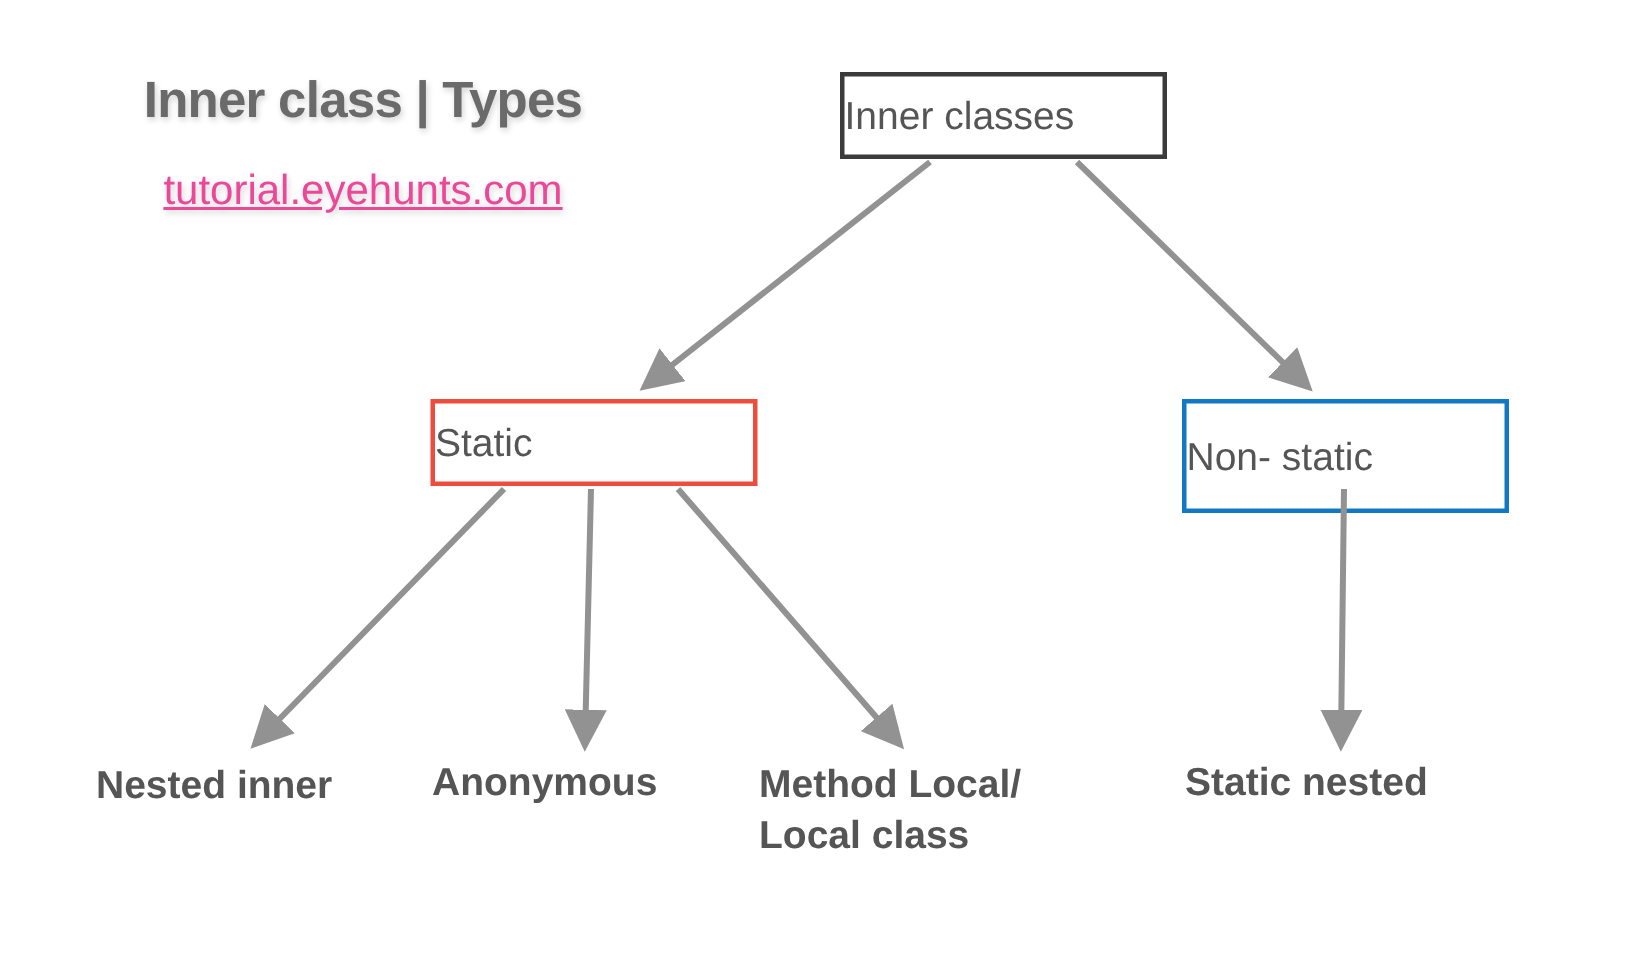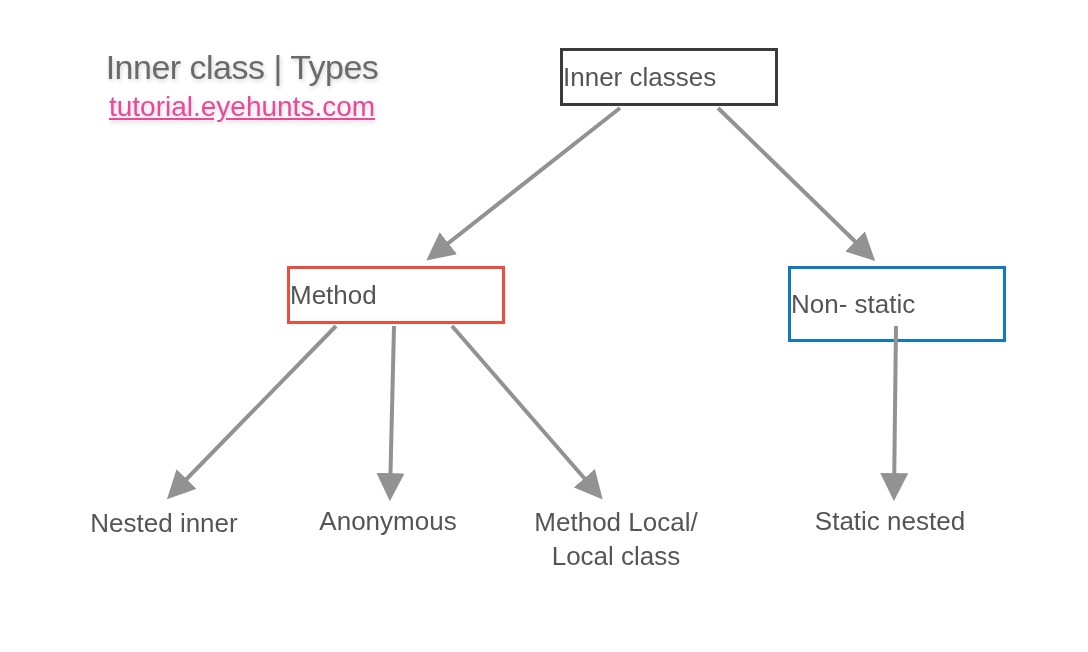--- a/index.html
+++ b/index.html
@@ -25,25 +25,25 @@
     .title-main {
       font-size: 44px;
       font-weight: 400;
       color: #1a1a1a;
       text-shadow: 1px 2px 4px rgba(0,0,0,0.25);
       letter-spacing: -0.5px;
       margin-bottom: 4px;
     }
     .title-sub {
       font-size: 34px;
-      font-weight: 400;
+      font-weight: 700;
       color: #6a6a6a;
       text-shadow: 1px 2px 4px rgba(0,0,0,0.18);
       letter-spacing: -0.5px;
-      margin-bottom: 4px;
+      margin-bottom: 24px;
     }
     .title-link {
       font-size: 28px;
       font-weight: 300;
       color: #ec4899;
       text-decoration: underline;
       text-shadow: 1px 2px 4px rgba(0,0,0,0.18);
     }
     .node {
       position: absolute;
@@ -76,23 +76,22 @@
     .node-nonstatic {
       left: 788px;
       top: 266px;
       width: 218px;
       height: 76px;
       border-color: #1178c3;
     }
     .leaf {
       position: absolute;
       font-size: 26px;
-      font-weight: 400;
+      font-weight: 700;
       color: #555555;
-      text-align: center;
     }
     .leaf-nested {
       left: 64px;
       top: 508px;
       width: 200px;
     }
     .leaf-anonymous {
       left: 288px;
       top: 506px;
       width: 200px;
@@ -123,21 +122,21 @@
 <div class="title-block">
   <div class="title-sub">Inner class | Types</div>
   <div class="title-link">tutorial.eyehunts.com</div>
 </div>
 
 <div class="node node-box node-root">
   <span>Inner classes</span>
 </div>
 
 <div class="node node-box node-static">
-  <span>Method</span>
+  <span>Static</span>
 </div>
 
 <div class="node node-box node-nonstatic">
   <span>Non- static</span>
 </div>
 
 <div class="leaf leaf-nested">Nested inner</div>
 <div class="leaf leaf-anonymous">Anonymous</div>
 <div class="leaf leaf-method">Method Local/ Local class</div>
 <div class="leaf leaf-static-nested">Static nested</div>

